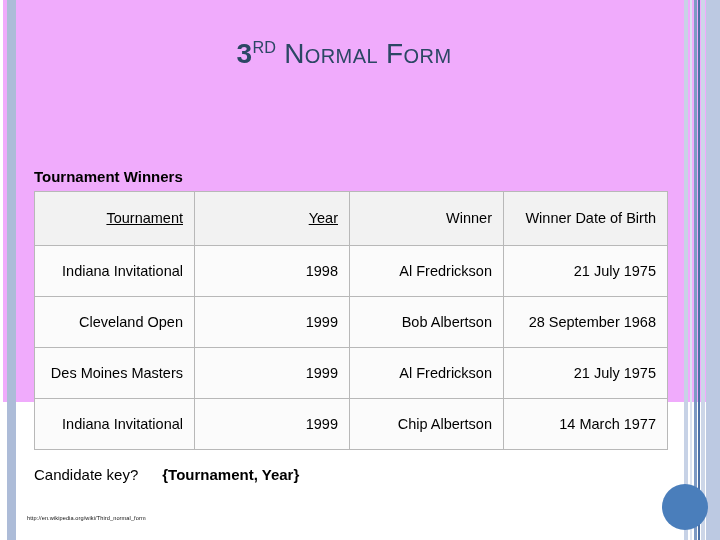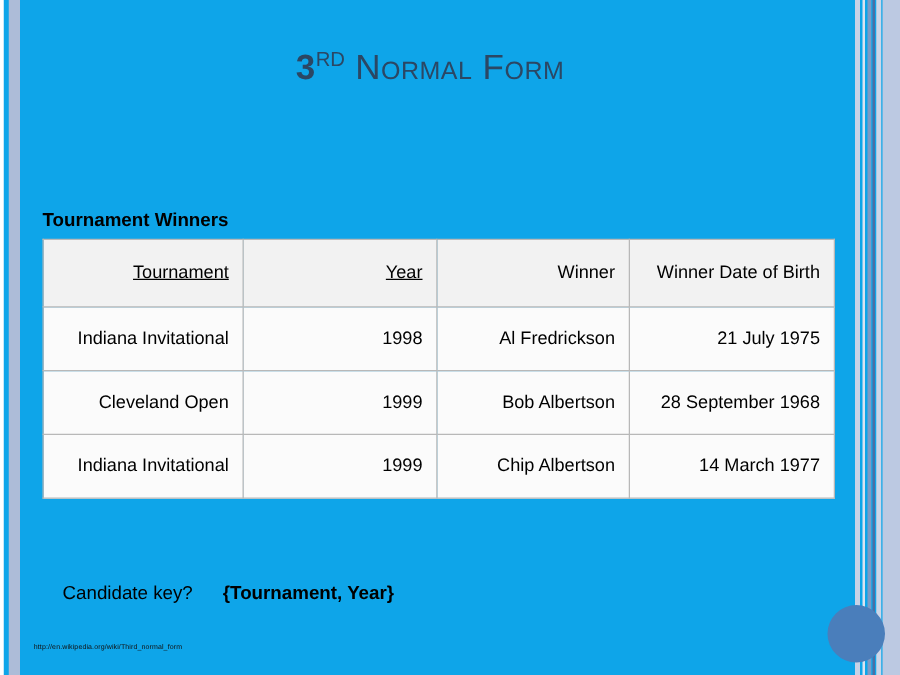--- a/index.html
+++ b/index.html
@@ -4,22 +4,22 @@
 <style>
   * { margin:0; padding:0; box-sizing:border-box; }
   html, body {
     width:720px; height:540px;
     background:#ffffff;
     font-family:"Liberation Sans", sans-serif;
     overflow:hidden;
   }
   .slide {
     position:relative;
-    width:720px; height:540px;
-    background:#0ea5e9;
+    width:720px; height:402px;
+    background:#f0abfc;
   }
 
   
   .edge-left-bar {
     position:absolute; left:7px; top:0; width:9px; height:540px;
     background:#adbcd8;
   }
   .edge-left-thin {
     position:absolute; left:0; top:0; width:3px; height:540px;
     background:#ffffff;
@@ -105,21 +105,21 @@
   .col-b { width:155px; }
   .col-c { width:154px; }
   .col-d { width:164px; }
 
   
   .ck-row {
     position:absolute; left:34px; top:466px;
     display:flex; align-items:baseline; gap:24px;
     font-size:15px; color:#000;
   }
-  .ck-label { font-weight:normal;margin-left:16px; }
+  .ck-label { font-weight:normal; }
   .ck-value { font-weight:bold; }
 
   
   .source-url {
     position:absolute; left:27px; top:515px;
     font-size:5.6px;
     color:#111111;
     letter-spacing:0.1px;
     font-family:"Liberation Sans", sans-serif;
   }
@@ -167,20 +167,26 @@
         <td>Al Fredrickson</td>
         <td>21 July 1975</td>
       </tr>
       <tr>
         <td>Cleveland Open</td>
         <td>1999</td>
         <td>Bob Albertson</td>
         <td>28 September 1968</td>
       </tr>
       <tr>
+        <td>Des Moines Masters</td>
+        <td>1999</td>
+        <td>Al Fredrickson</td>
+        <td>21 July 1975</td>
+      </tr>
+      <tr>
         <td>Indiana Invitational</td>
         <td>1999</td>
         <td>Chip Albertson</td>
         <td>14 March 1977</td>
       </tr>
     </tbody>
   </table>
 
   <div class="ck-row">
     <span class="ck-label">Candidate key?</span>

